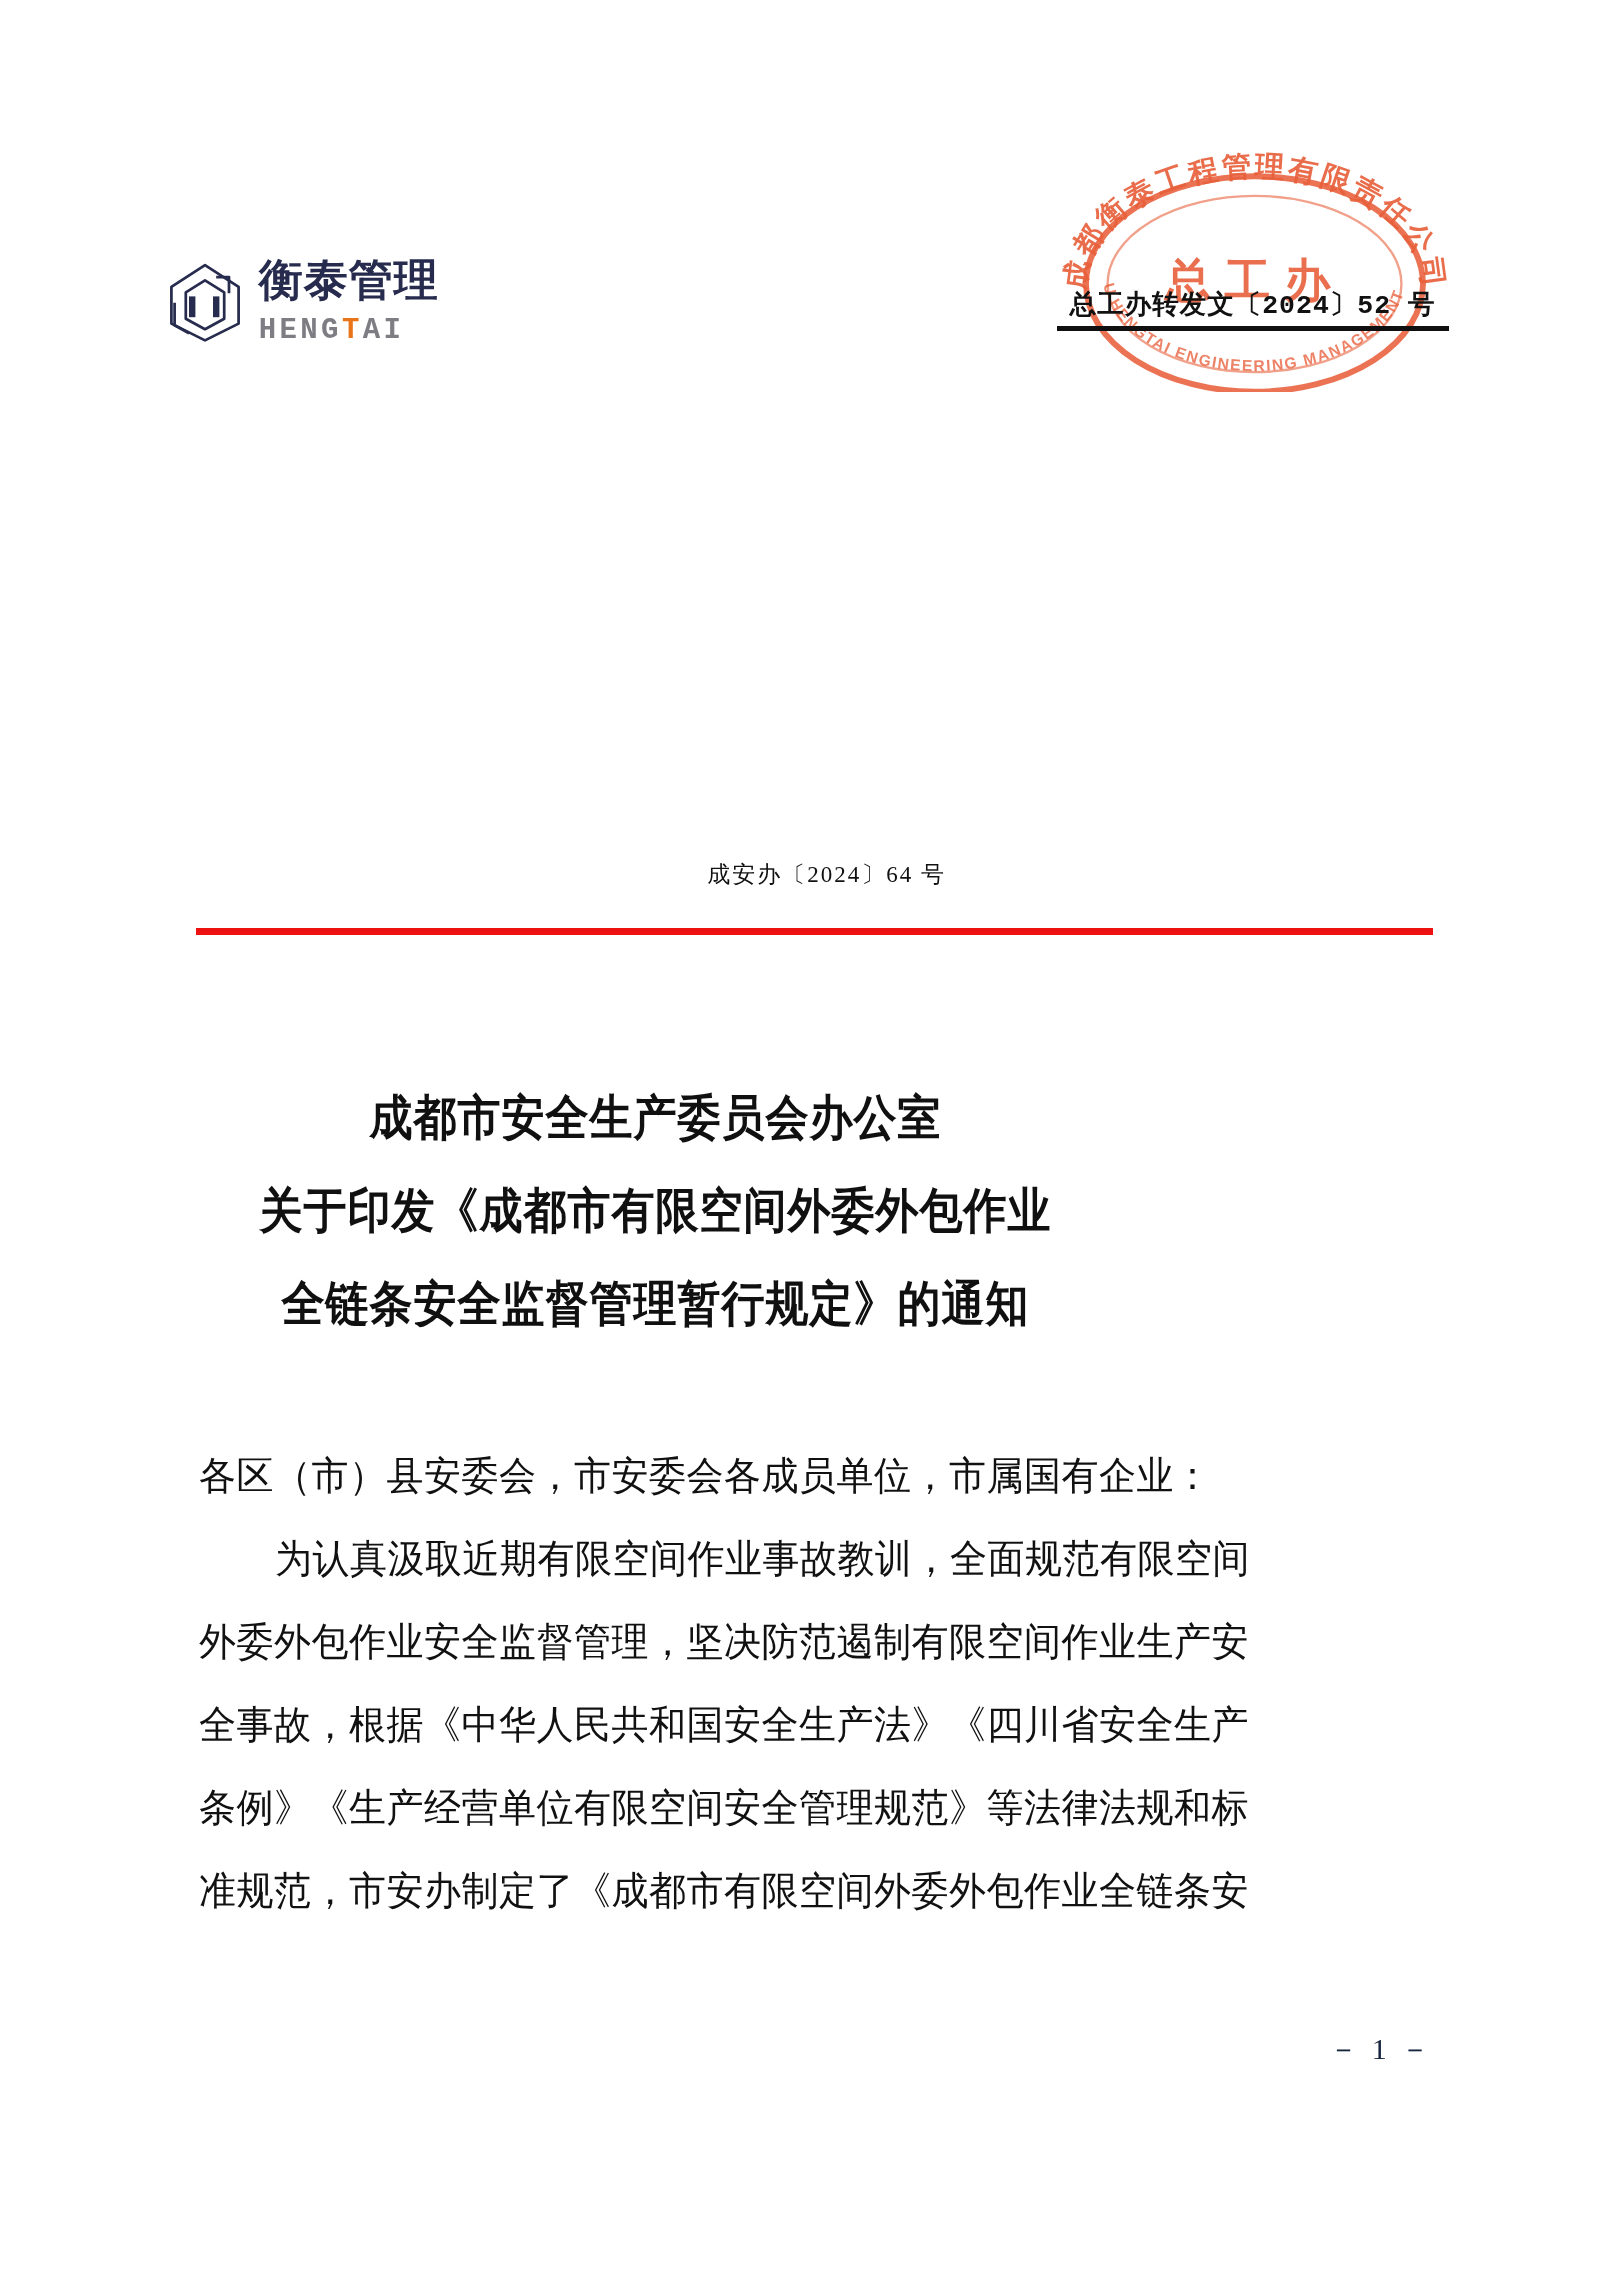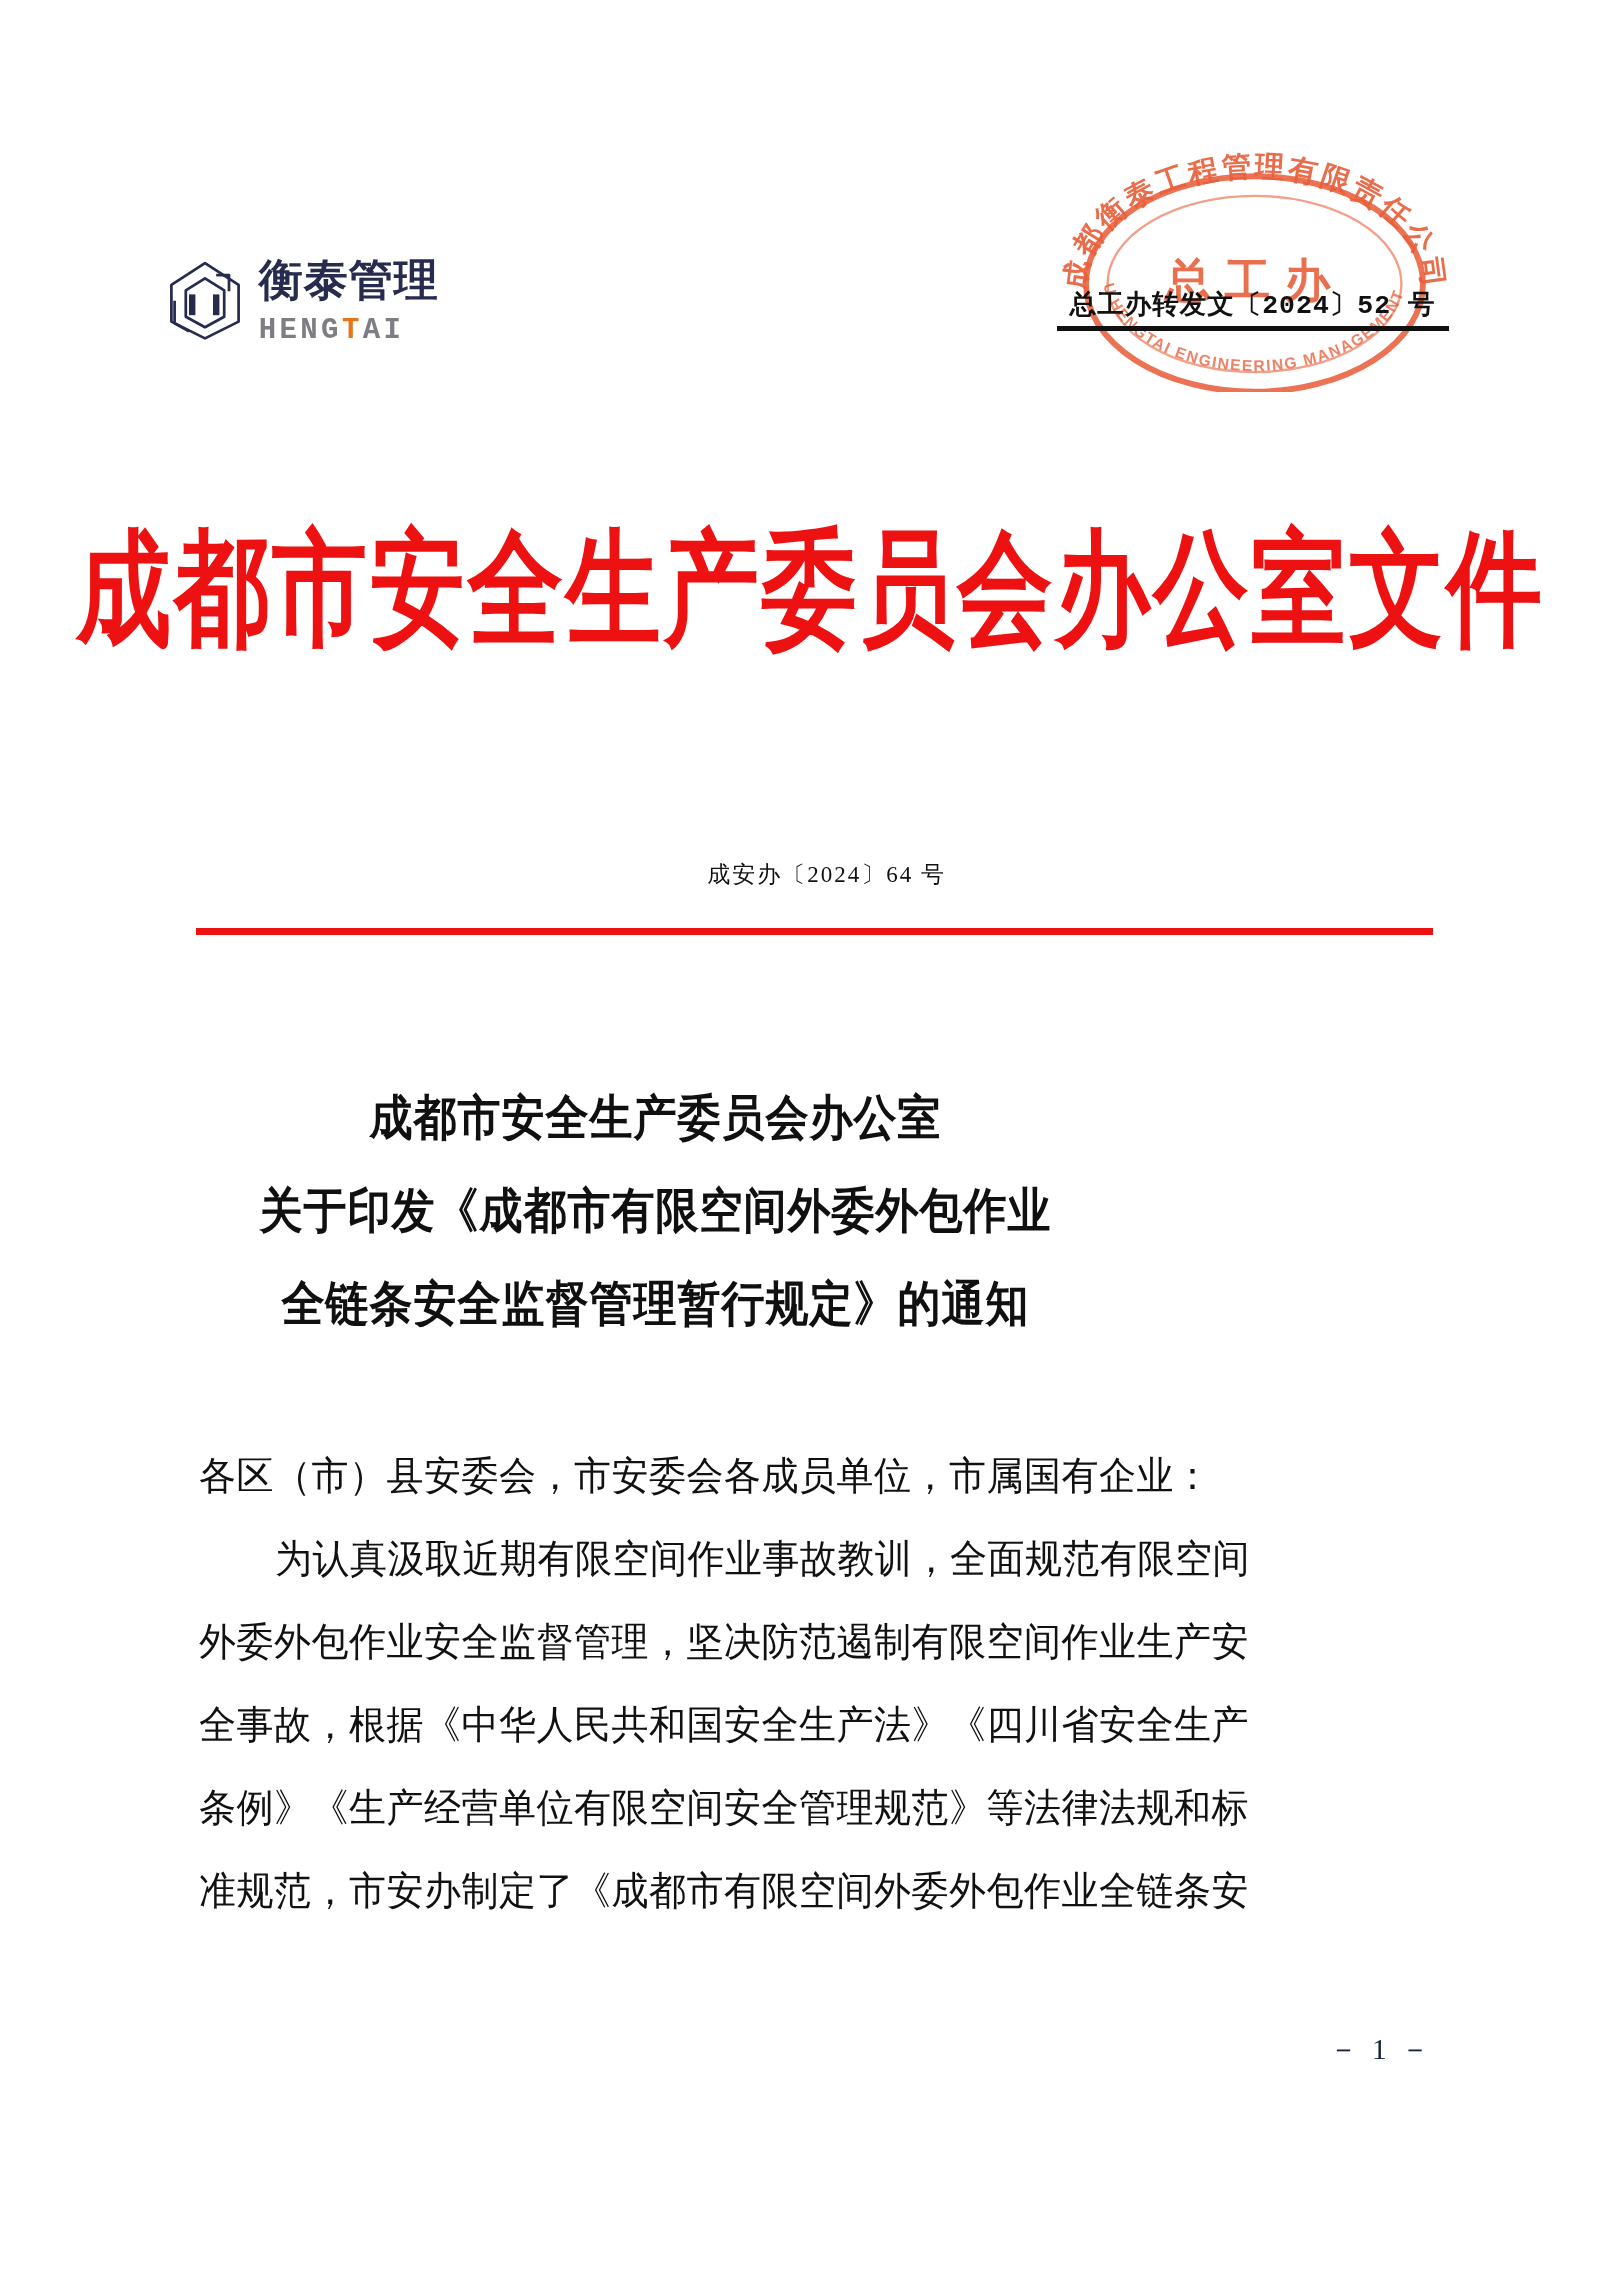--- a/index.html
+++ b/index.html
@@ -28,21 +28,21 @@
     width: 1621px;
     height: 412px;
   }
 
   
   .logo-block {
     position: absolute;
     left: 165px;
     top: 257px;
     display: flex;
-    align-items: flex-start;
+    align-items: center;
     gap: 13.7px;
   }
   .logo-mark {
     width: 80px;
     height: 82px;
     flex: none;
     margin-top: 2px;
   }
   .logo-text-wrap {
     display: flex;
@@ -244,23 +244,20 @@
         </text>
         <text x="220" y="172" text-anchor="middle" font-family="'Liberation Serif', serif" font-size="47" font-weight="700" fill="#e8603c" opacity="0.9" letter-spacing="14">总工办</text>
       </svg>
       <div class="seal-overlay">
         <span class="seal-overlay-text">总工办转发文〔2024〕52 号</span>
         <div class="seal-overlay-rule"></div>
       </div>
     </div>
   </div>
 
-  <div class="masthead">
-    <span class="masthead-title">成都市安全生产委员会办公室文件</span>
-  </div>
 
   <div class="docnum">成安办〔2024〕64 号</div>
   <div class="red-rule"></div>
 
   <div class="doc-heading">
     <div class="doc-heading-line">成都市安全生产委员会办公室</div>
     <div class="doc-heading-line">关于印发《成都市有限空间外委外包作业</div>
     <div class="doc-heading-line">全链条安全监督管理暂行规定》的通知</div>
   </div>
 

